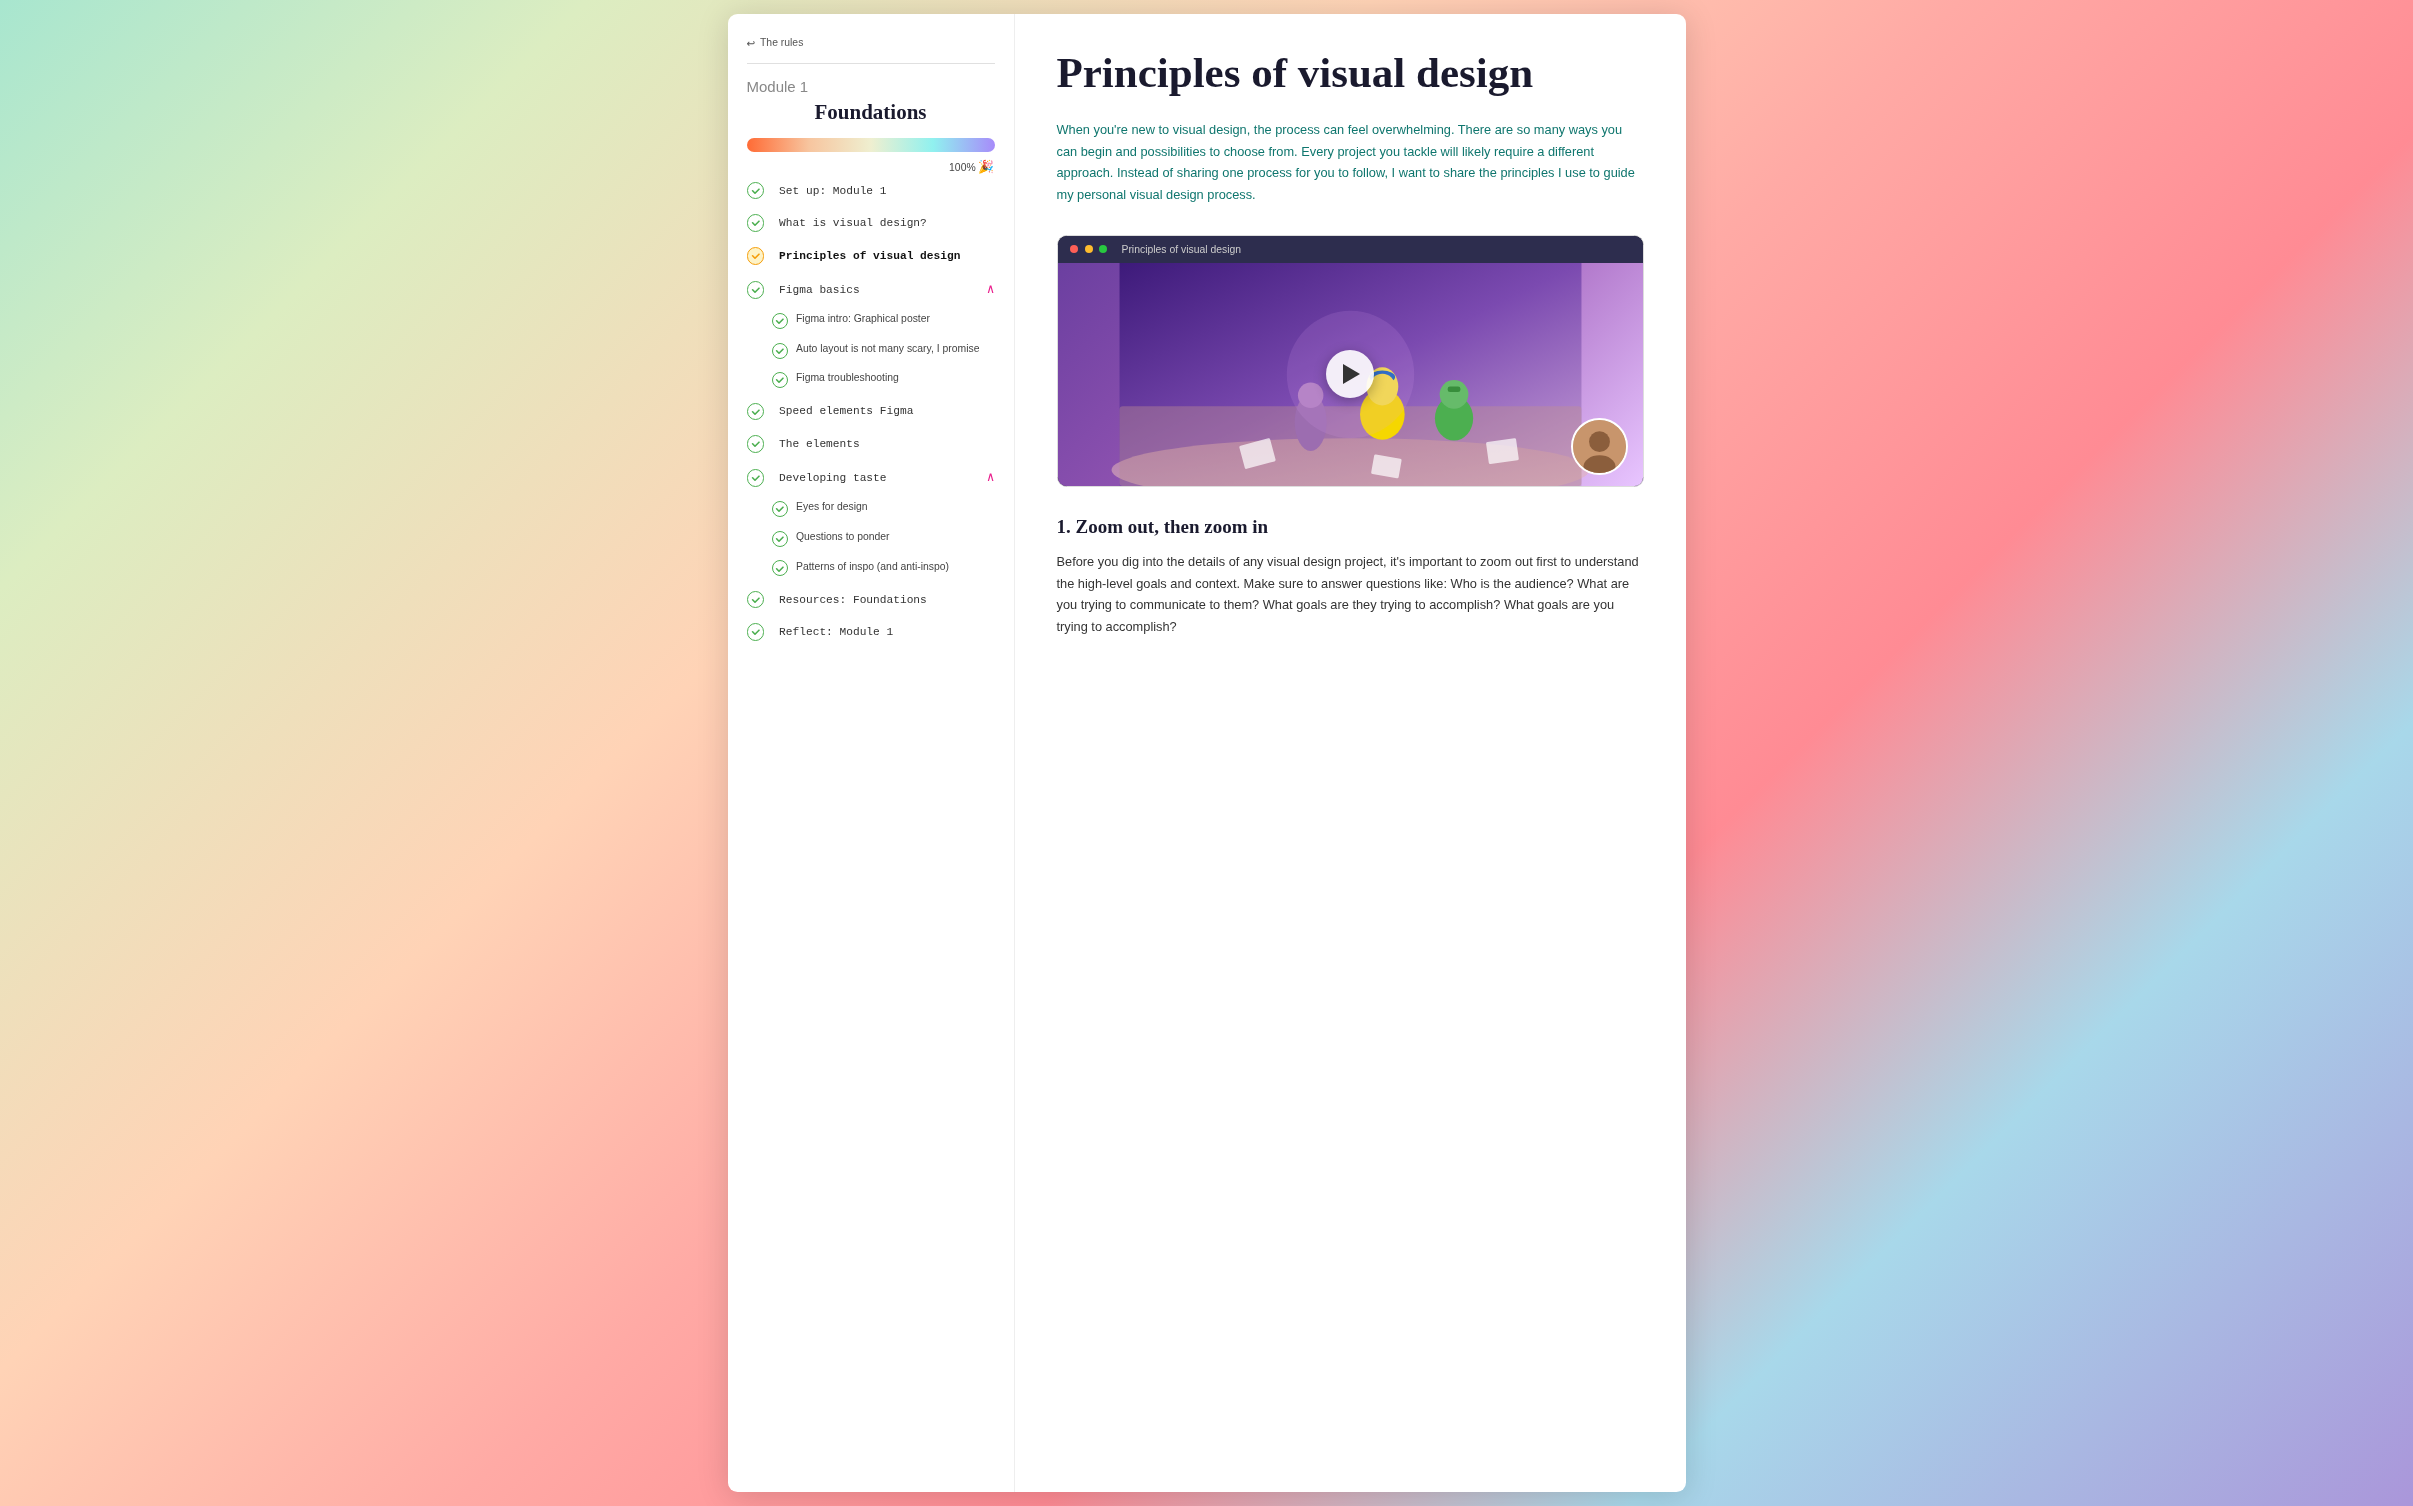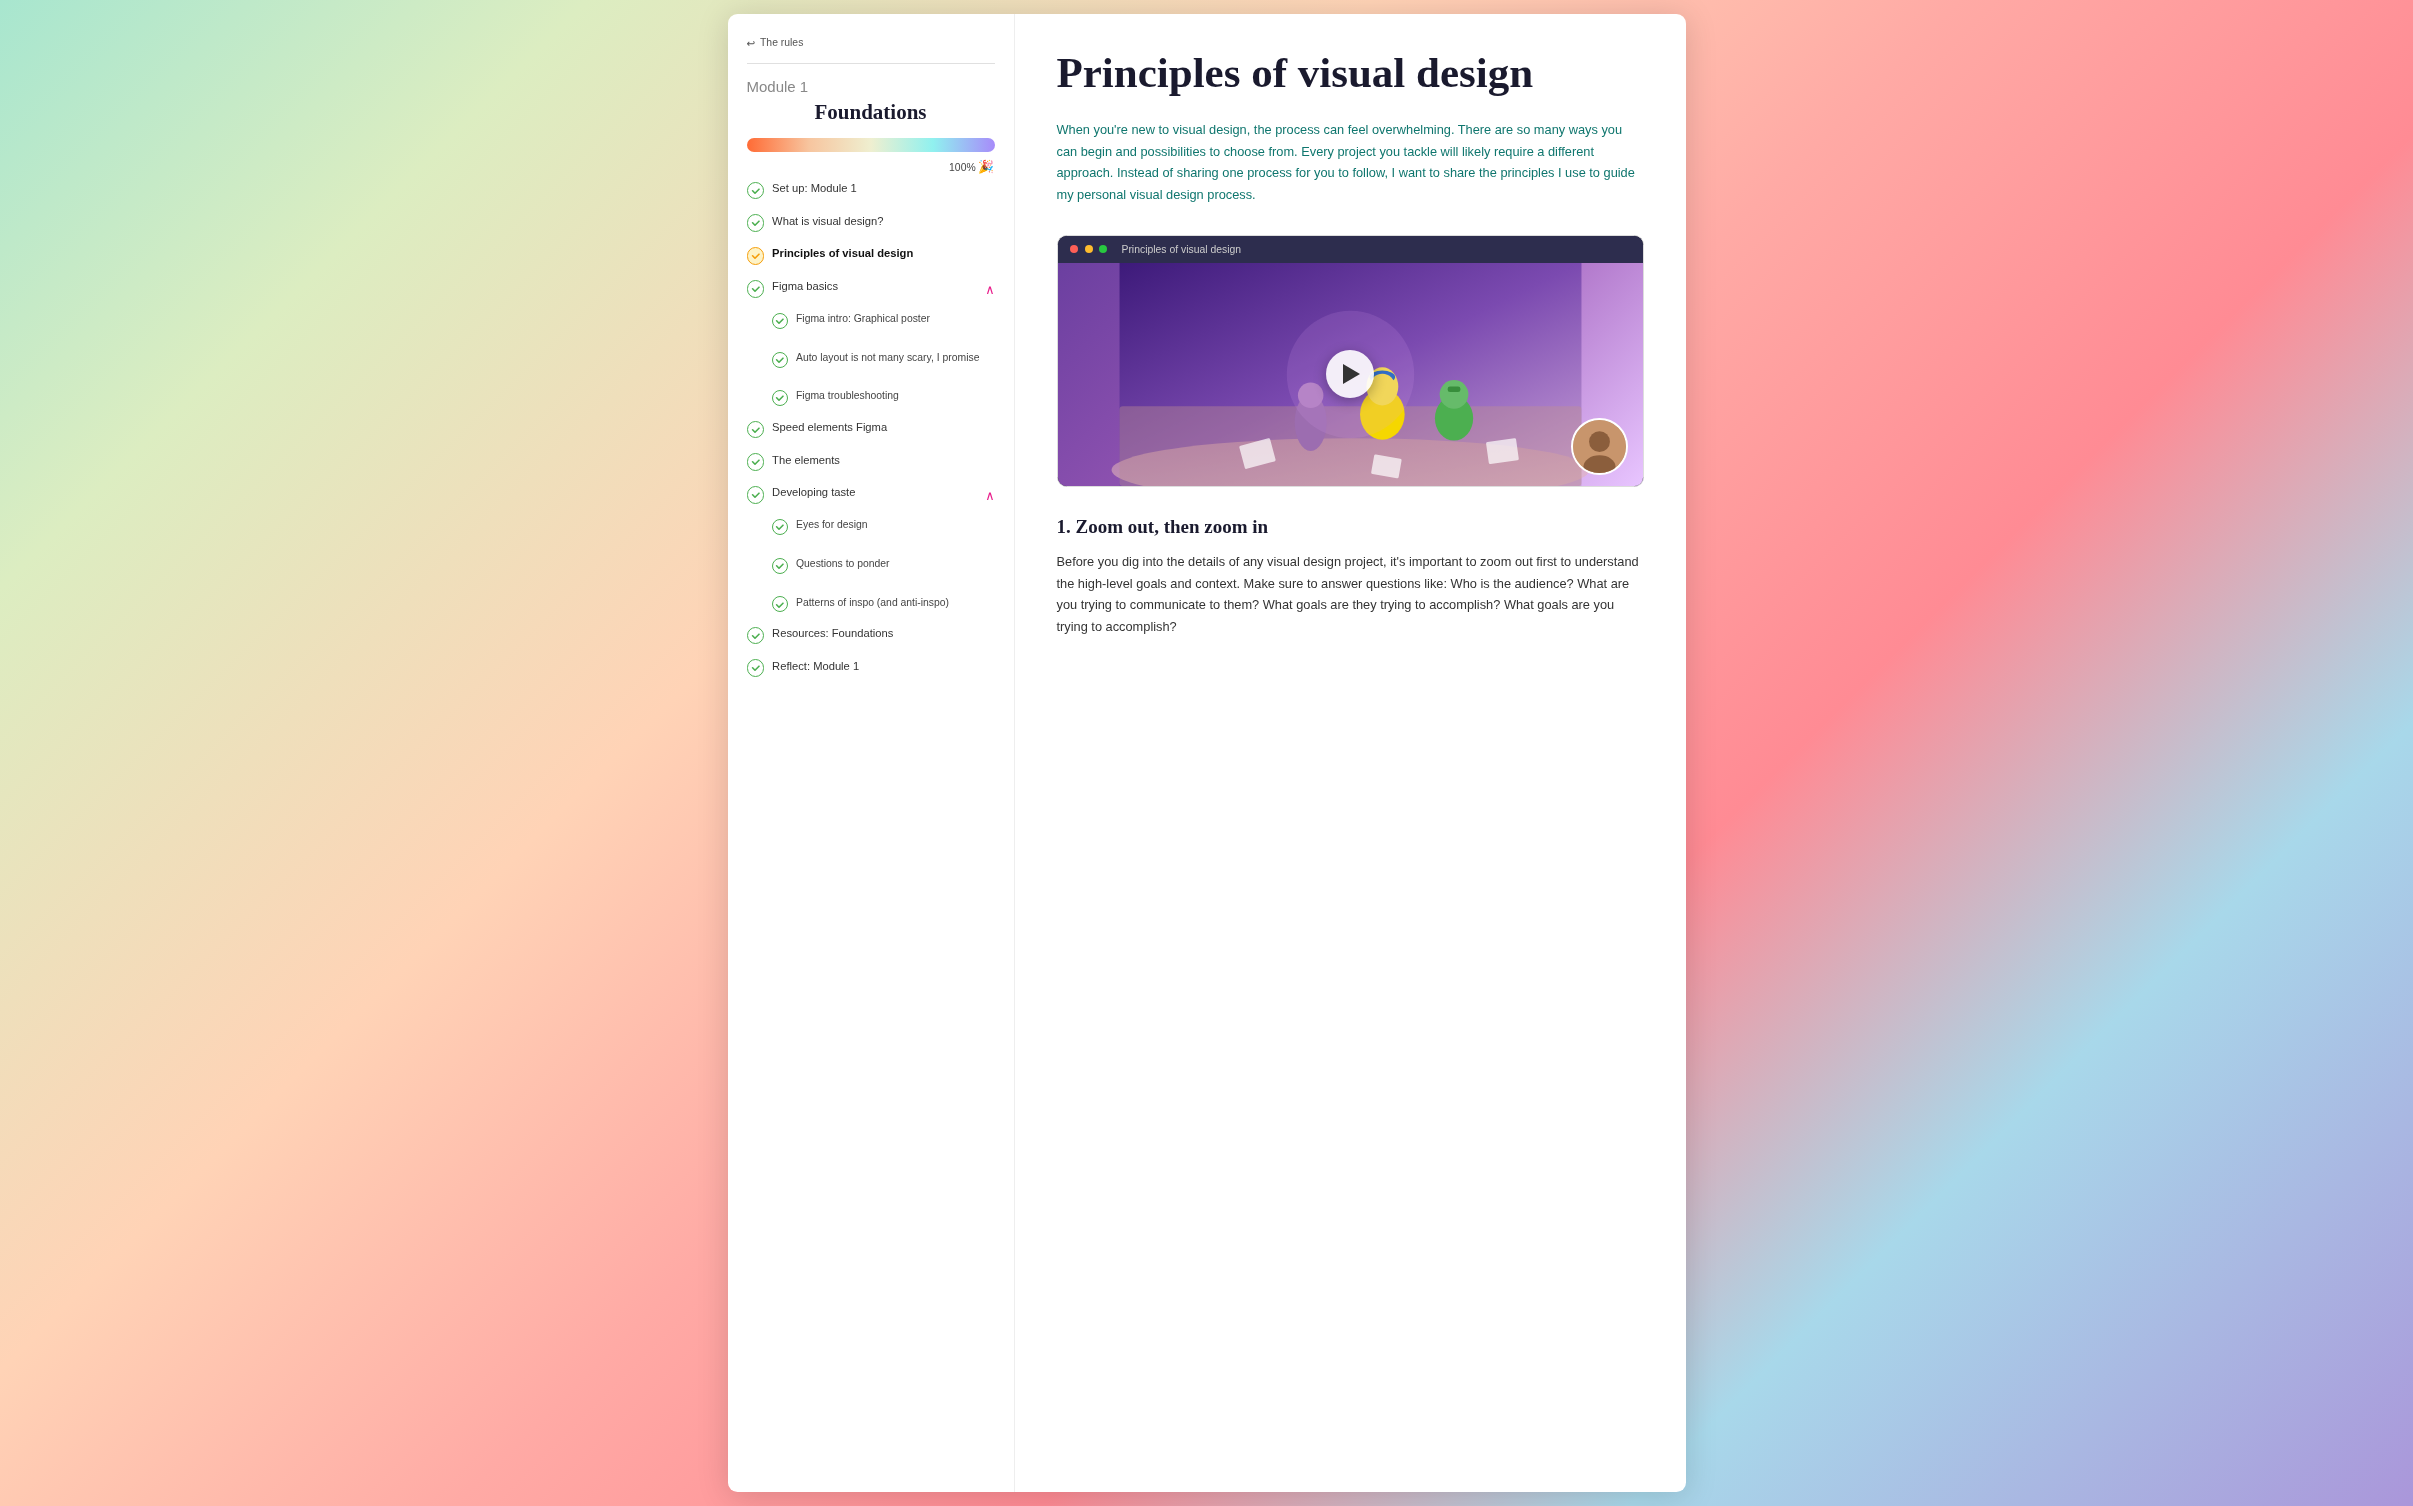--- a/index.html
+++ b/index.html
@@ -90,27 +90,28 @@
 
     .nav-items {
       list-style: none;
       display: flex;
       flex-direction: column;
       gap: 0;
     }
 
     .nav-item {
       display: flex;
-      align-items: flex-start;
-      gap: 8px;
+      align-items: flex-end;
+      gap: 15px;
       padding: 7.2px 0;
       cursor: pointer;
       font-size: 11.2px;
       color: #333;
       line-height: 1.4;
+      font-family: Liberation Mono, monospace;
     }
 
     .nav-item.active {
       font-weight: 700;
       color: #111;
     }
 
     .nav-item .check-icon {
       width: 17.6px;
       height: 17.6px;
@@ -143,21 +144,20 @@
       color: #e91e8c;
       font-size: 12.8px;
       margin-top: 1.6px;
     }
 
     .subnav-items {
       list-style: none;
       margin-left: 25.5px;
       display: flex;
       flex-direction: column;
-      gap: 9px;
     }
 
     .subnav-item {
       display: flex;
       align-items: flex-start;
       gap: 8px;
       padding: 6.4px 0;
       cursor: pointer;
       font-size: 10.4px;
       color: #444;

